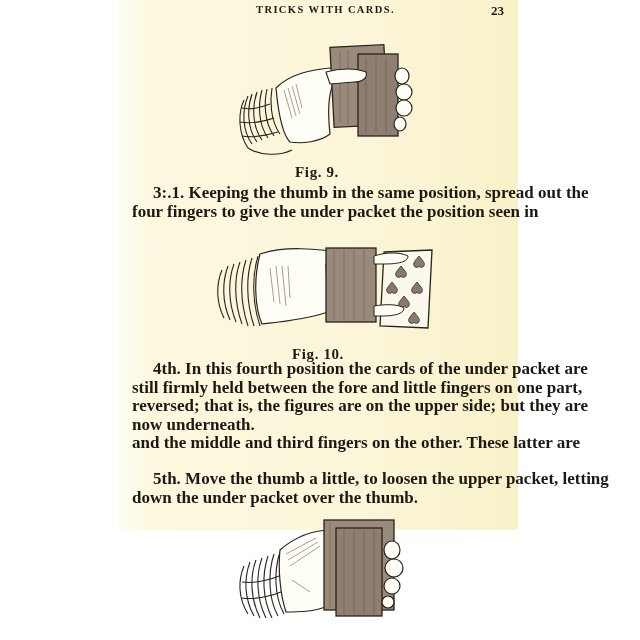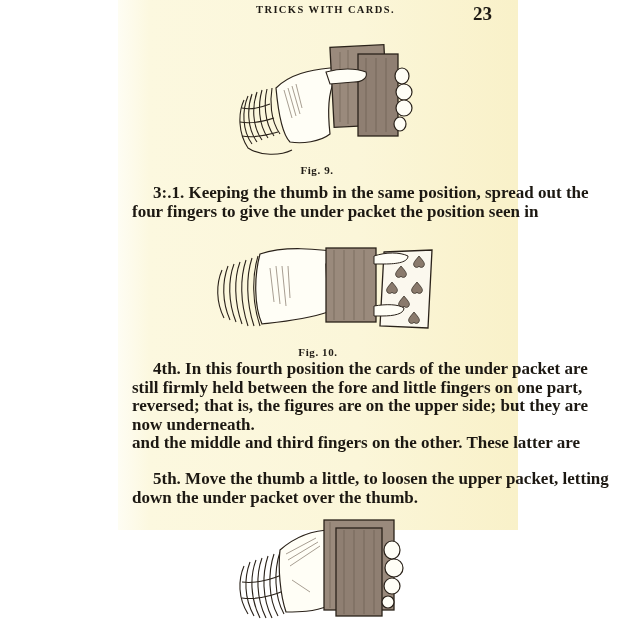--- a/index.html
+++ b/index.html
@@ -9,25 +9,25 @@
       background: linear-gradient(to right, #fefdf3 0%, #fcf8df 8%, #fbf6d9 60%, #f9f1c9 100%);
     }
     .running-head {
       position: absolute; top: 4px; left: 0; width: 400px; height: 16px;
       font-family: "Liberation Serif", serif; color: #1e1a14;
     }
     .running-title {
       position: absolute; left: 138px; top: 0; font-size: 10.5px; letter-spacing: 1.4px; font-weight: bold;
     }
     .page-number {
-      position: absolute; right: 26px; top: -1px; font-size: 19px; font-weight: bold;
+      position: absolute; right: 14px; top: -1px; font-size: 13px; font-weight: bold;
     }
     .figure { position: absolute; }
     .caption {
-      position: absolute; font-family: "Liberation Serif", serif; font-size: 11px; color: #1e1a14;
+      position: absolute; font-family: "Liberation Serif", serif; font-size: 15px; color: #1e1a14;
       letter-spacing: 0.6px; font-weight: bold; text-align: center; width: 120px;
     }
     .para {
       position: absolute; left: 14px; width: 382px;
       font-family: "Liberation Serif", serif; font-size: 17px; line-height: 18.6px;
       color: #1c1812; font-weight: bold; text-align: justify;
     }
     .para .line { display: block; white-space: nowrap; text-align-last: justify; }
     .para .line.last { text-align-last: left; font-family: Liberation Serif, serif; }
     .para .line.indent { padding-left: 21px; }

